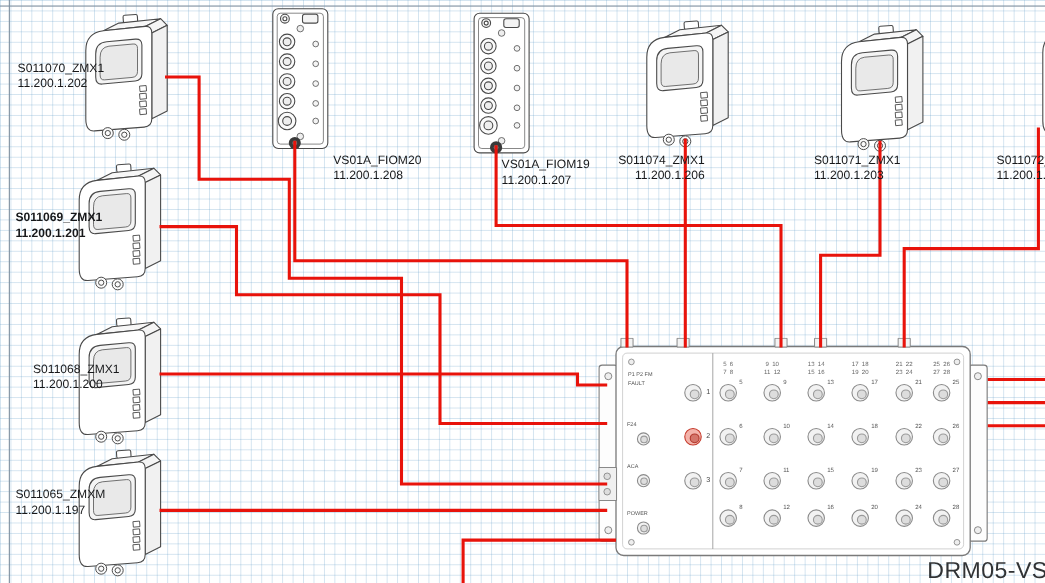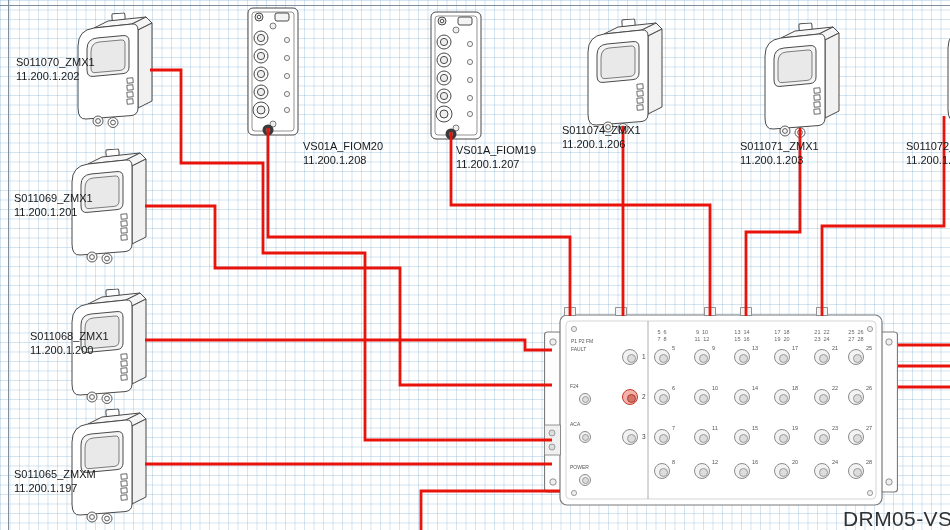--- a/index.html
+++ b/index.html
@@ -208,21 +208,21 @@
         </g>
         <g fill="#fbfbfb" stroke-width="0.9">
           <circle cx="30" cy="109" r="5"></circle>
           <circle cx="30" cy="109" r="2.4"></circle>
           <circle cx="45" cy="110.5" r="5"></circle>
           <circle cx="45" cy="110.5" r="2.4"></circle>
         </g>
       </g>
     </svg>
   </div>
-<div class="dev-label" style="left: 14px; top: 192px;">
+<div class="dev-label" style="left: 14px; top: 192px; font-weight: bold;">
     <div>S011069_ZMX1</div>
     <div>11.200.1.201</div>
   </div>
 <div class="device" style="left: 62px; top: 288px;">
     <svg width="96" height="120" viewBox="0 0 96 120">
       <g fill="#ffffff" stroke="#4a4a4a" stroke-width="1" stroke-linejoin="round">
         <rect x="44" y="1.5" width="13" height="7" rx="1.5" transform="rotate(-4 50 5)"></rect>
         <path d="M26 16 L40 9 L78 5 L64 12 Z" fill="#f7f7f7"></path>
         <path d="M64 12 L78 5 L84 11 L70 18 Z" fill="#f5f5f5"></path>
         <path d="M70 18 L84 11 L84 89 L70 96 Z" fill="#f1f1f1"></path>
@@ -266,21 +266,21 @@
         </g>
         <g fill="#fbfbfb" stroke-width="0.9">
           <circle cx="30" cy="109" r="5"></circle>
           <circle cx="30" cy="109" r="2.4"></circle>
           <circle cx="45" cy="110.5" r="5"></circle>
           <circle cx="45" cy="110.5" r="2.4"></circle>
         </g>
       </g>
     </svg>
   </div>
-<div class="dev-label" style="left: 14px; top: 444px; margin-top: 24px;">
+<div class="dev-label" style="left: 14px; top: 444px;">
     <div>S011065_ZMXM</div>
     <div>11.200.1.197</div>
   </div>
 <div class="device" style="left: 245px; top: 6px;">
     <svg width="58" height="132" viewBox="0 0 58 132">
       <g fill="#ffffff" stroke="#4a4a4a" stroke-width="1">
         <rect x="3" y="2" width="50" height="127" rx="5"></rect>
         <rect x="7" y="6" width="42" height="119" rx="3" fill="none" stroke-width="0.6"></rect>
         <circle cx="14" cy="11" r="4" fill="#f2f2f2"></circle>
         <circle cx="14" cy="11" r="1.8"></circle>
@@ -371,21 +371,21 @@
         </g>
         <g fill="#fbfbfb" stroke-width="0.9">
           <circle cx="30" cy="109" r="5"></circle>
           <circle cx="30" cy="109" r="2.4"></circle>
           <circle cx="45" cy="110.5" r="5"></circle>
           <circle cx="45" cy="110.5" r="2.4"></circle>
         </g>
       </g>
     </svg>
   </div>
-<div class="dev-label" style="left: 562px; top: 124px;">
+<div class="dev-label" style="left: 562px; top: 140px; text-align: right;">
     <div>S011074_ZMX1</div>
     <div>11.200.1.206</div>
   </div>
 <div class="device" style="left: 755px; top: 22px;">
     <svg width="96" height="120" viewBox="0 0 96 120">
       <g fill="#ffffff" stroke="#4a4a4a" stroke-width="1" stroke-linejoin="round">
         <rect x="44" y="1.5" width="13" height="7" rx="1.5" transform="rotate(-4 50 5)"></rect>
         <path d="M26 16 L40 9 L78 5 L64 12 Z" fill="#f7f7f7"></path>
         <path d="M64 12 L78 5 L84 11 L70 18 Z" fill="#f5f5f5"></path>
         <path d="M70 18 L84 11 L84 89 L70 96 Z" fill="#f1f1f1"></path>

